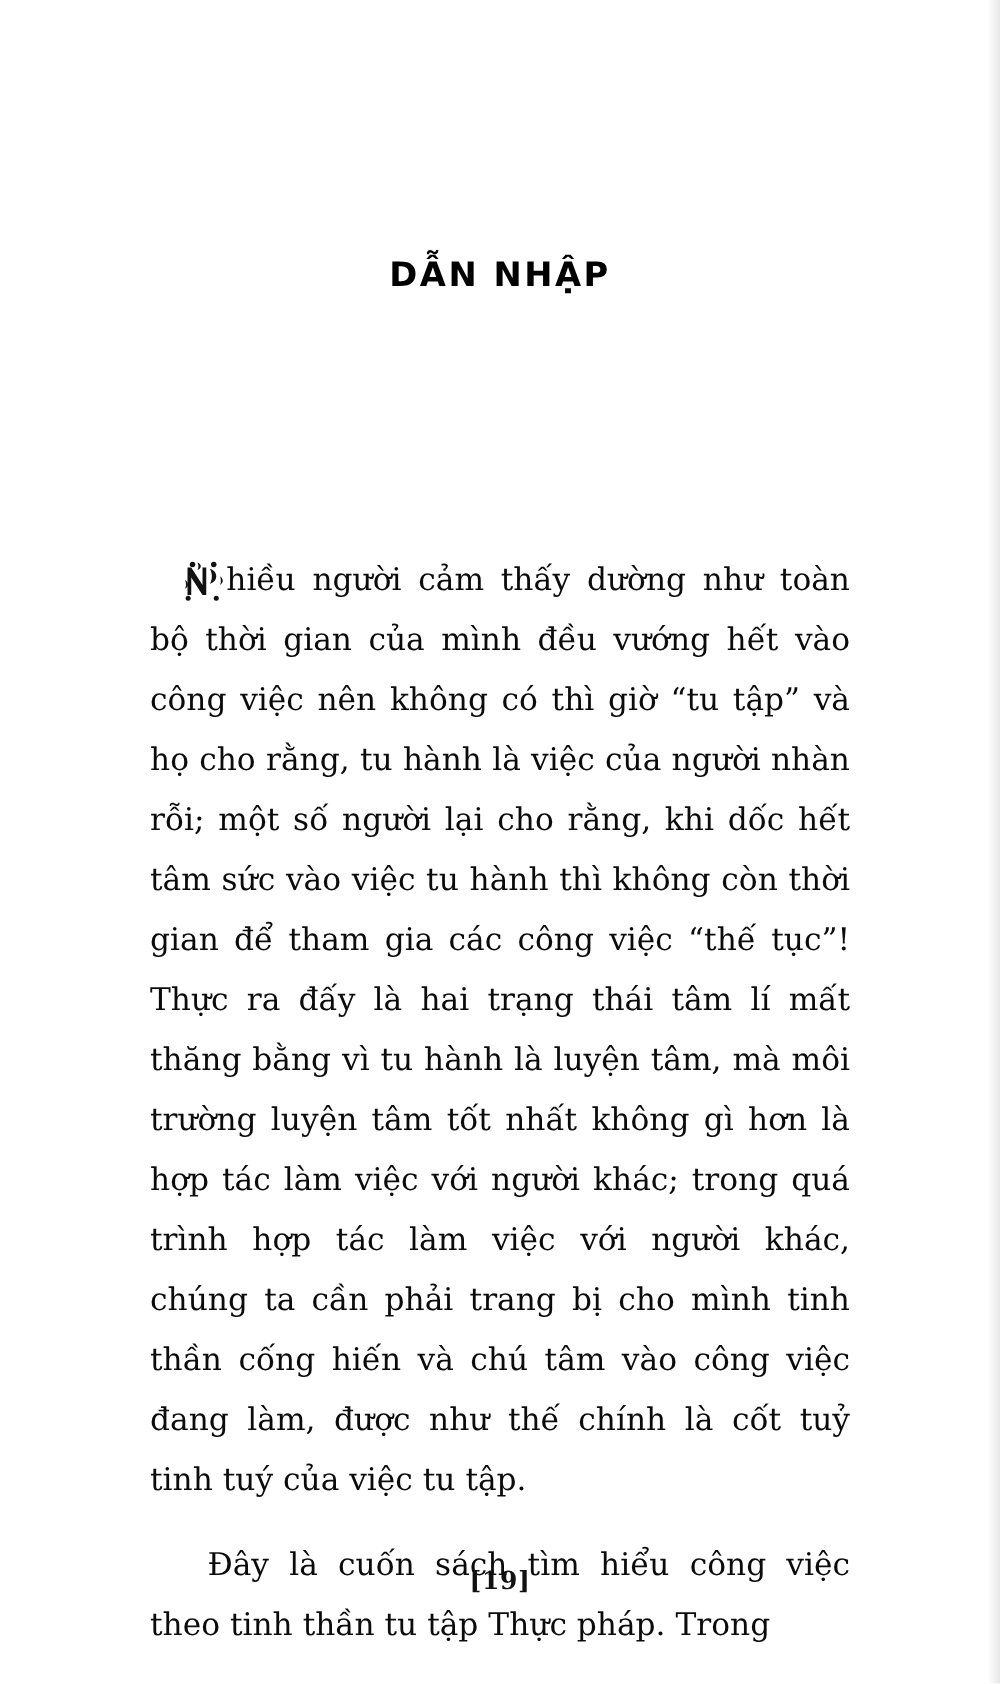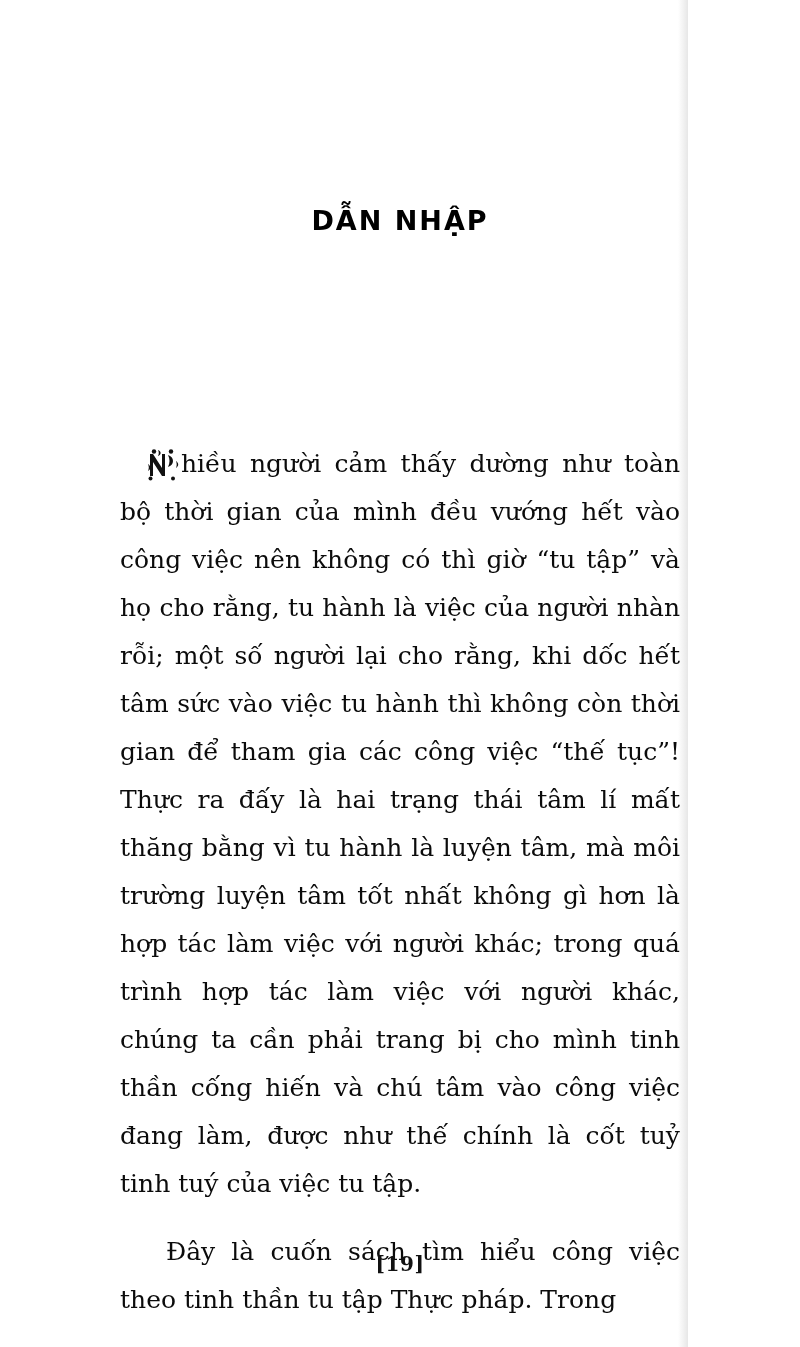--- a/index.html
+++ b/index.html
@@ -2,21 +2,21 @@
 <html><head>
 <meta charset="utf-8">
 <style>
   html, body {
     margin: 0;
     padding: 0;
     background: #ffffff;
   }
   .page {
     position: relative;
-    width: 688px;
+    width: 800px;
     height: 1347px;
     background: #ffffff;
     overflow: hidden;
     font-family: "DejaVu Sans", sans-serif;
     color: #0a0a0a;
   }
   .chapter-title {
     position: absolute;
     top: 205px;
     left: 0;

